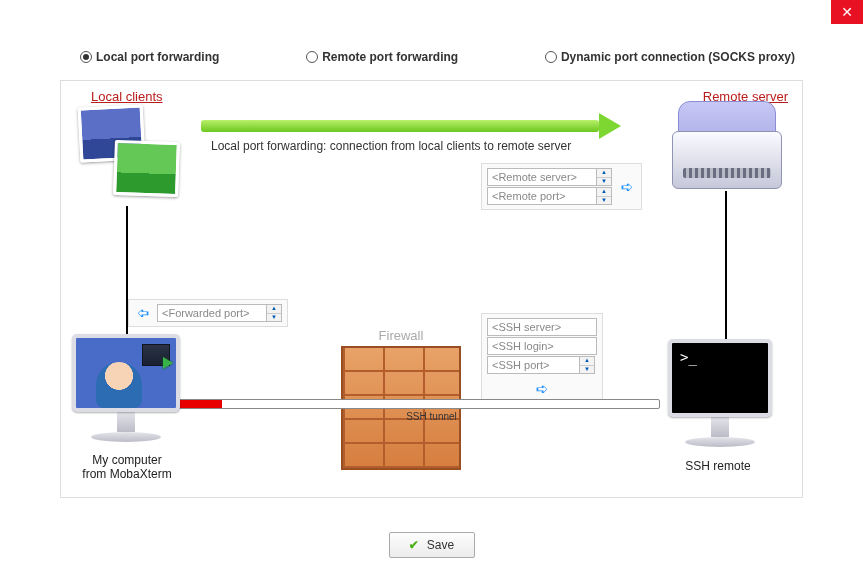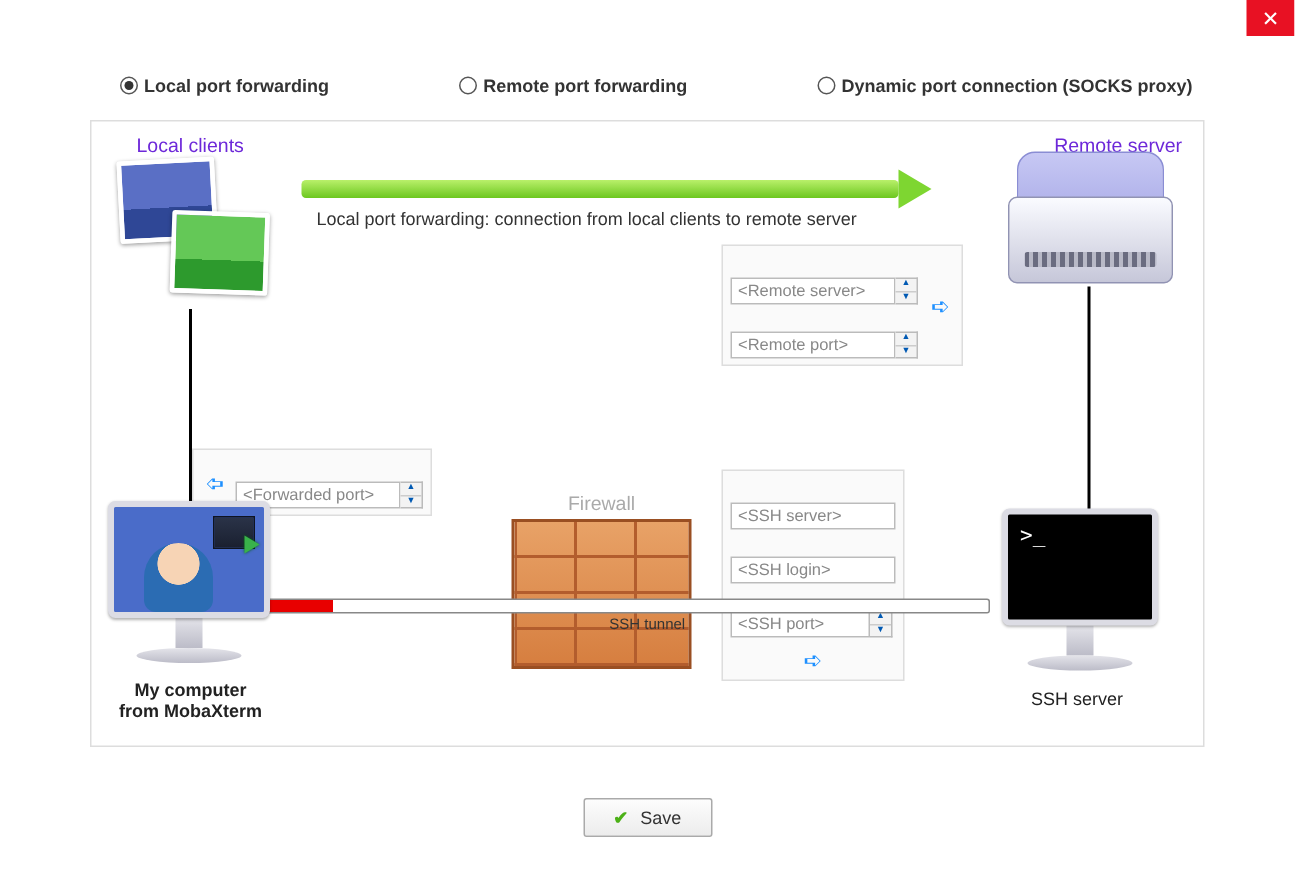--- a/index.html
+++ b/index.html
@@ -55,23 +55,24 @@
     background: #333;
   }
   .radio-label { font-weight: bold; }
   .diagram-frame {
     position: absolute;
     top: 80px; left: 60px; right: 60px; bottom: 90px;
     border: 1px solid #ddd;
   }
   .diagram { position: relative; width: 100%; height: 100%; }
   .section-label {
-    color: #6d28d9;
+    color: #b91c1c;
     font-size: 13px;
     position: absolute;
+    text-decoration: underline;
   }
   
   .local-clients-icon {
     position: absolute;
     top: 25px; left: 18px;
     width: 110px; height: 100px;
   }
   .photo {
     position: absolute;
     width: 65px; height: 55px;
@@ -134,21 +135,21 @@
     border: 1px solid #ddd;
     background: #fafafa;
     padding: 4px 5px;
     display: flex;
     gap: 6px;
     align-items: center;
   }
   .remote-box { top: 82px; left: 420px; }
   .ssh-box   { top: 232px; left: 420px; flex-direction: column; }
   .field-col { display: flex; flex-direction: column; gap: 1px; }
-  .field-row { display: flex; margin-top: 17px; }
+  .field-row { display: flex; }
   .text-input {
     width: 110px; height: 18px;
     border: 1px solid #bbb;
     background: #fff;
     color: #888;
     font-size: 11px;
     padding: 0 4px;
     line-height: 16px;
   }
   .spin {
@@ -174,21 +175,21 @@
     color: #1e90ff; font-size: 15px;
   }
   
   .line {
     position: absolute; background: #000;
   }
   
   .firewall {
     position: absolute;
     top: 265px; left: 280px;
-    width: 120px; height: 100px;
+    width: 120px; height: 124px;
   }
   .bricks {
     position: absolute; inset: 0;
     background:
       repeating-linear-gradient(0deg, #b35d2d 0 2px, transparent 2px 24px),
       repeating-linear-gradient(90deg, #b35d2d 0 2px, transparent 2px 40px),
       linear-gradient(#e8a267, #d67e3f);
     border: 2px solid #9a4f22;
   }
   .firewall-label {
@@ -273,21 +274,21 @@
   .monitor2 .stand {
     width: 18px; height: 20px; margin: 0 auto;
     background: linear-gradient(#e4e4ea,#bcbcc8);
   }
   .monitor2 .base {
     width: 70px; height: 10px; margin: 0 auto;
     background: linear-gradient(#e4e4ea,#bcbcc8);
     border-radius: 50%;
   }
   .caption {
-    position: absolute; text-align: center; font-weight: bold;
+    position: absolute; text-align: center; font-weight: normal;
     font-size: 12px; color: #222;
   }
   
   .fwd-box {
     position: absolute;
     top: 218px; left: 67px;
     border: 1px solid #ddd;
     background: #fafafa;
     padding: 4px 5px;
     display: flex; align-items: center; gap: 5px;
@@ -446,21 +447,21 @@
     <div class="caption" style="top:372px; left:-4px; width:140px;">
       <div>My computer</div>
       <div>from MobaXterm</div>
     </div>
 
     <div class="monitor2">
       <div class="screen"><span>&gt;_</span></div>
       <div class="stand"></div>
       <div class="base"></div>
     </div>
-    <div class="caption" style="top:378px; right:14px; width:140px; font-weight:normal;">SSH server</div>
+    <div class="caption" style="top:378px; right:14px; width:140px; font-weight:normal;">SSH remote</div>
 
   </div>
 </div>
 
 <div class="button-row">
   <div class="btn">
     <span class="tick">✔</span>
     <span>Save</span>
   </div>
 </div>

